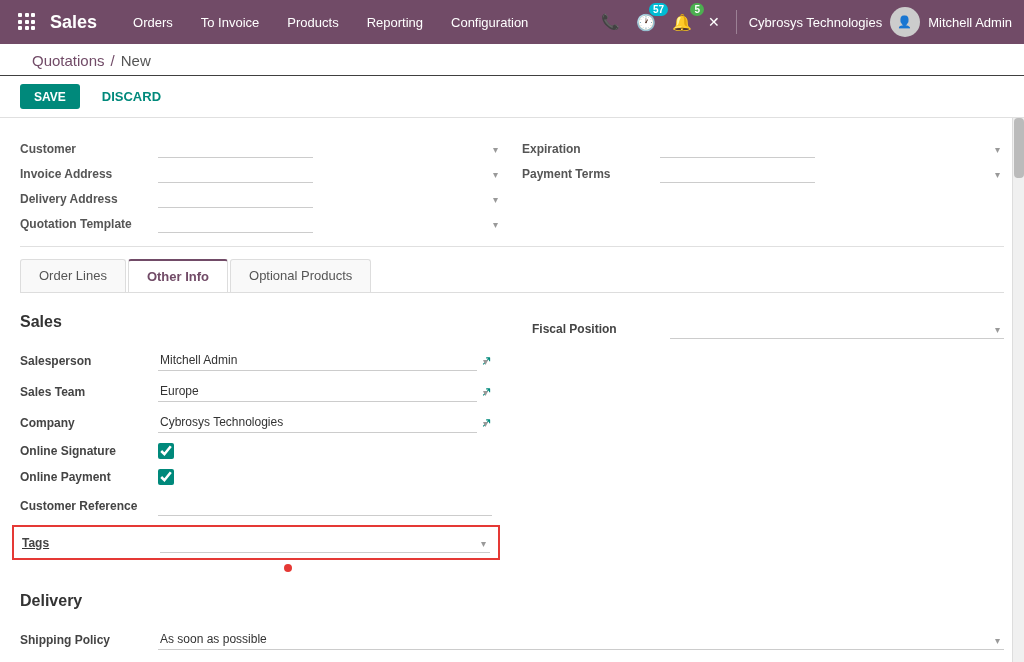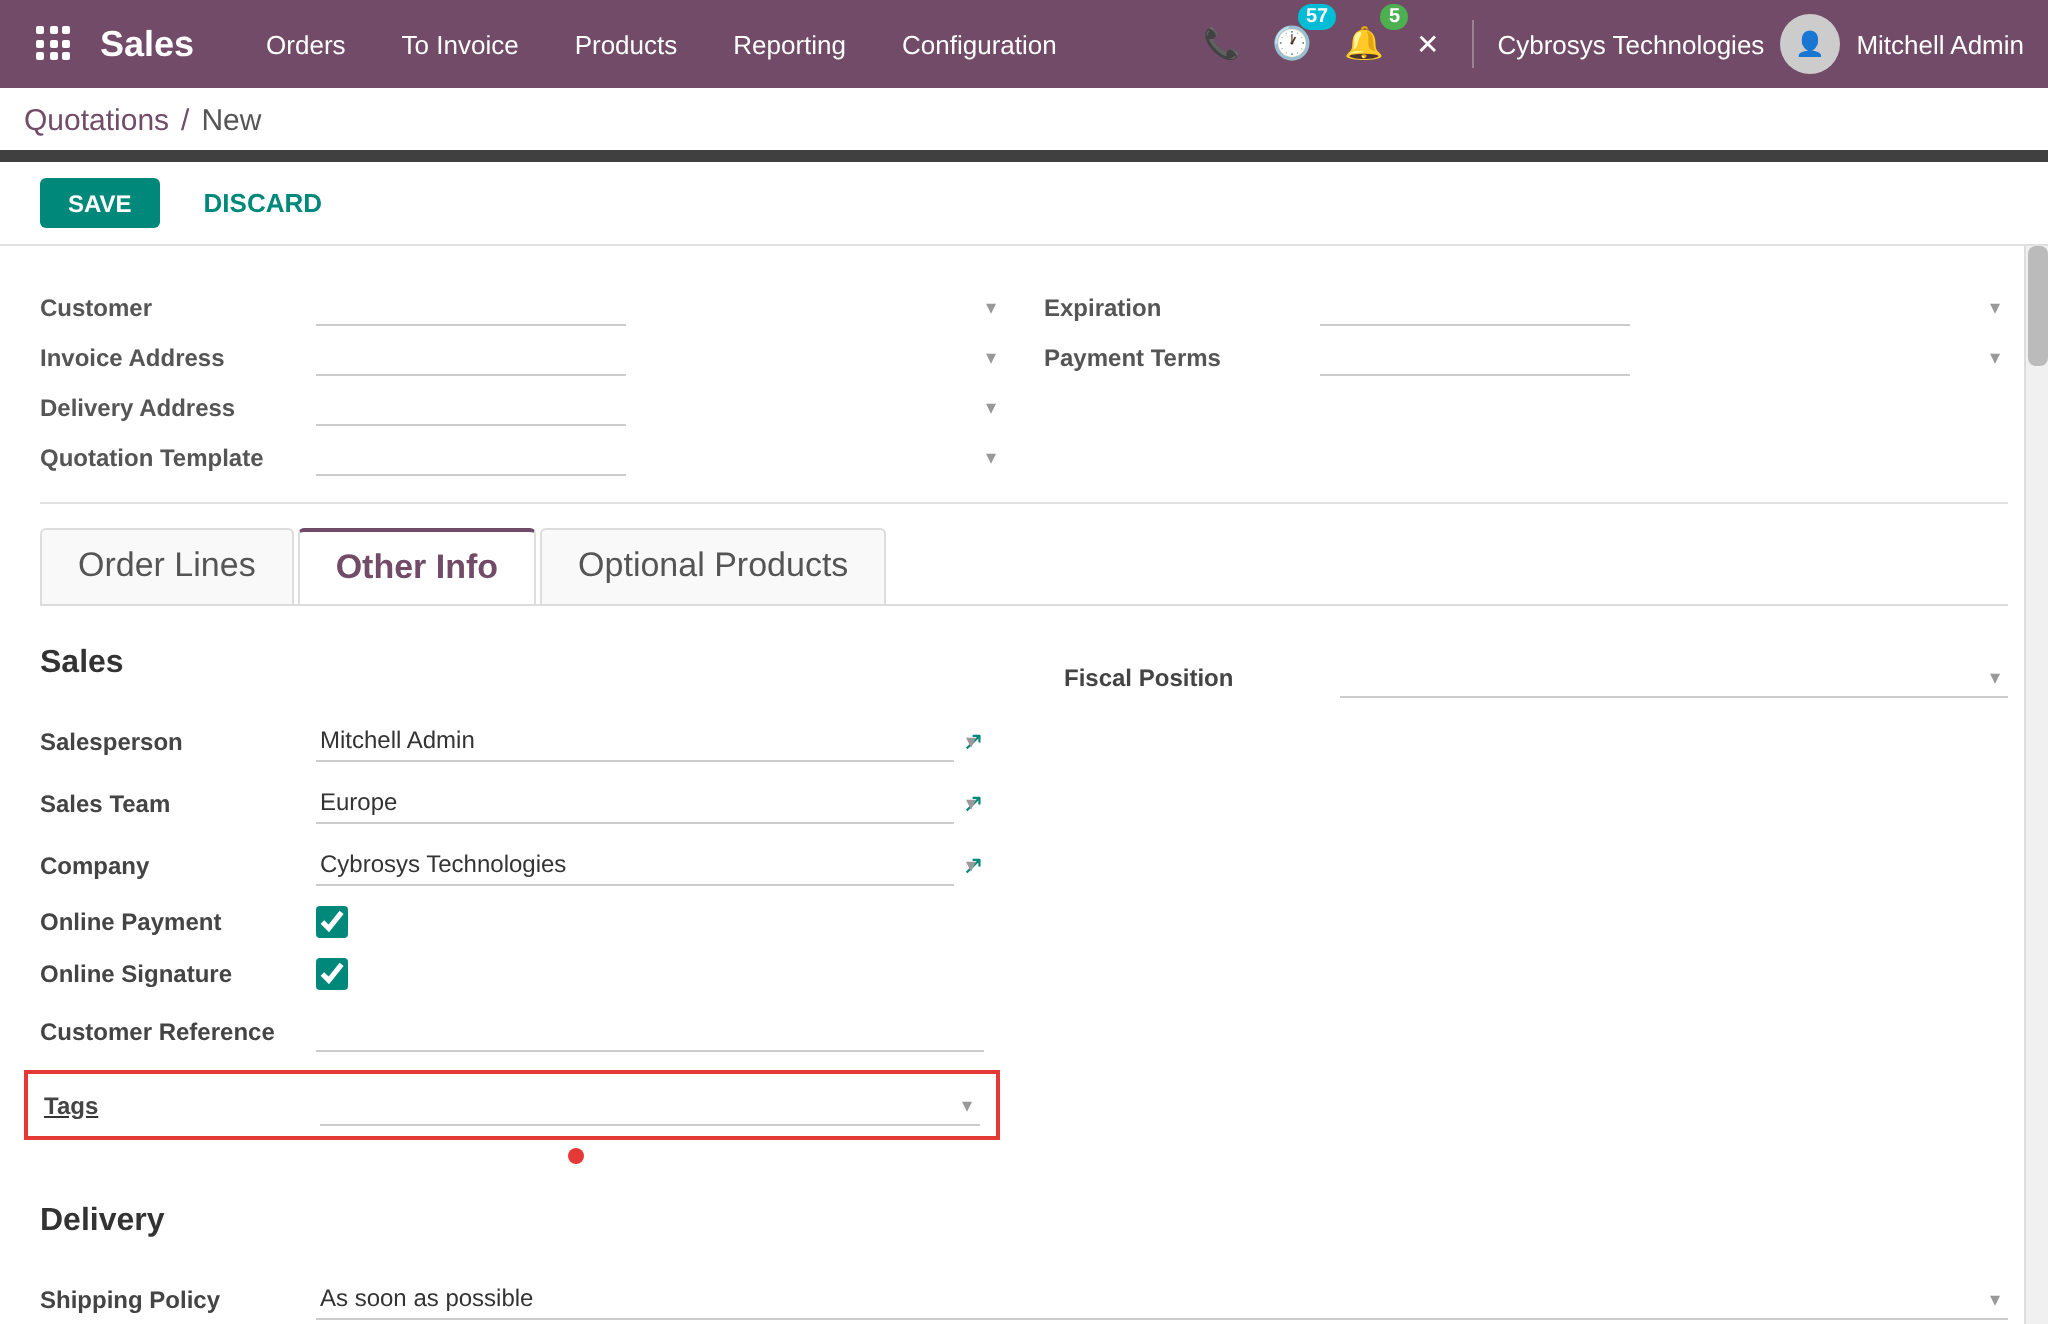--- a/index.html
+++ b/index.html
@@ -49,22 +49,22 @@
     .topnav-avatar {
       width: 30px; height: 30px; border-radius: 50%; background: #ccc;
       overflow: hidden; display: flex; align-items: center; justify-content: center;
       font-size: 12px; color: #555; cursor: pointer;
     }
     .topnav-user { color: white; font-size: 13px; cursor: pointer; }
 
     
     .breadcrumb-area {
       background: white;
-      padding: 8px 12px 0;
-      border-bottom: 6px solid #404040;
+      padding: 8px 32px 0;
+      border-bottom: 1px solid #404040;
     }
     .breadcrumb {
       display: flex; align-items: center; gap: 6px;
       font-size: 15px; color: #714B67; padding-bottom: 6px;
     }
 
     
     .action-bar {
       background: white;
       padding: 8px 20px;
@@ -111,21 +111,21 @@
     .select-arrow {
       position: absolute; right: 4px; top: 50%; transform: translateY(-50%);
       color: #999; font-size: 10px; pointer-events: none;
     }
 
     
     .tabs {
       display: flex; gap: 0; margin-top: 12px; border-bottom: 1px solid #ddd;
     }
     .tab {
-      padding: 8px 18px; cursor: pointer; font-size: 17px; color: #555;
+      padding: 8px 18px; cursor: pointer; font-size: 13px; color: #555;
       border: 1px solid #ddd; border-bottom: none; margin-right: 2px;
       background: #f9f9f9; border-radius: 3px 3px 0 0;
     }
     .tab.active {
       background: white; color: #714B67; font-weight: bold;
       border-top: 2px solid #714B67;
     }
 
     
     .tab-content {
@@ -337,28 +337,28 @@
           <div class="field-value-wrap">
             <select class="field-select">
               <option value="Cybrosys Technologies">Cybrosys Technologies</option>
             </select>
             <span class="select-arrow">▾</span>
             <span class="field-link-icon">↗</span>
           </div>
         </div>
 
         <div class="field-row">
+          <span class="field-label">Online Signature</span>
+          <div class="field-value-wrap">
+            <input type="checkbox" class="field-checkbox" checked="" style="">
+          </div>
+        </div>
+
+        <div class="field-row">
           <span class="field-label">Online Payment</span>
-          <div class="field-value-wrap">
-            <input type="checkbox" class="field-checkbox" checked="" style="">
-          </div>
-        </div>
-
-        <div class="field-row">
-          <span class="field-label">Online Signature</span>
           <div class="field-value-wrap">
             <input type="checkbox" class="field-checkbox" checked="" style="">
           </div>
         </div>
 
         <div class="field-row">
           <span class="field-label">Customer Reference</span>
           <div class="field-value-wrap">
             <input type="text" class="field-select" style="border-bottom: 1px solid rgb(204, 204, 204);">
           </div>

